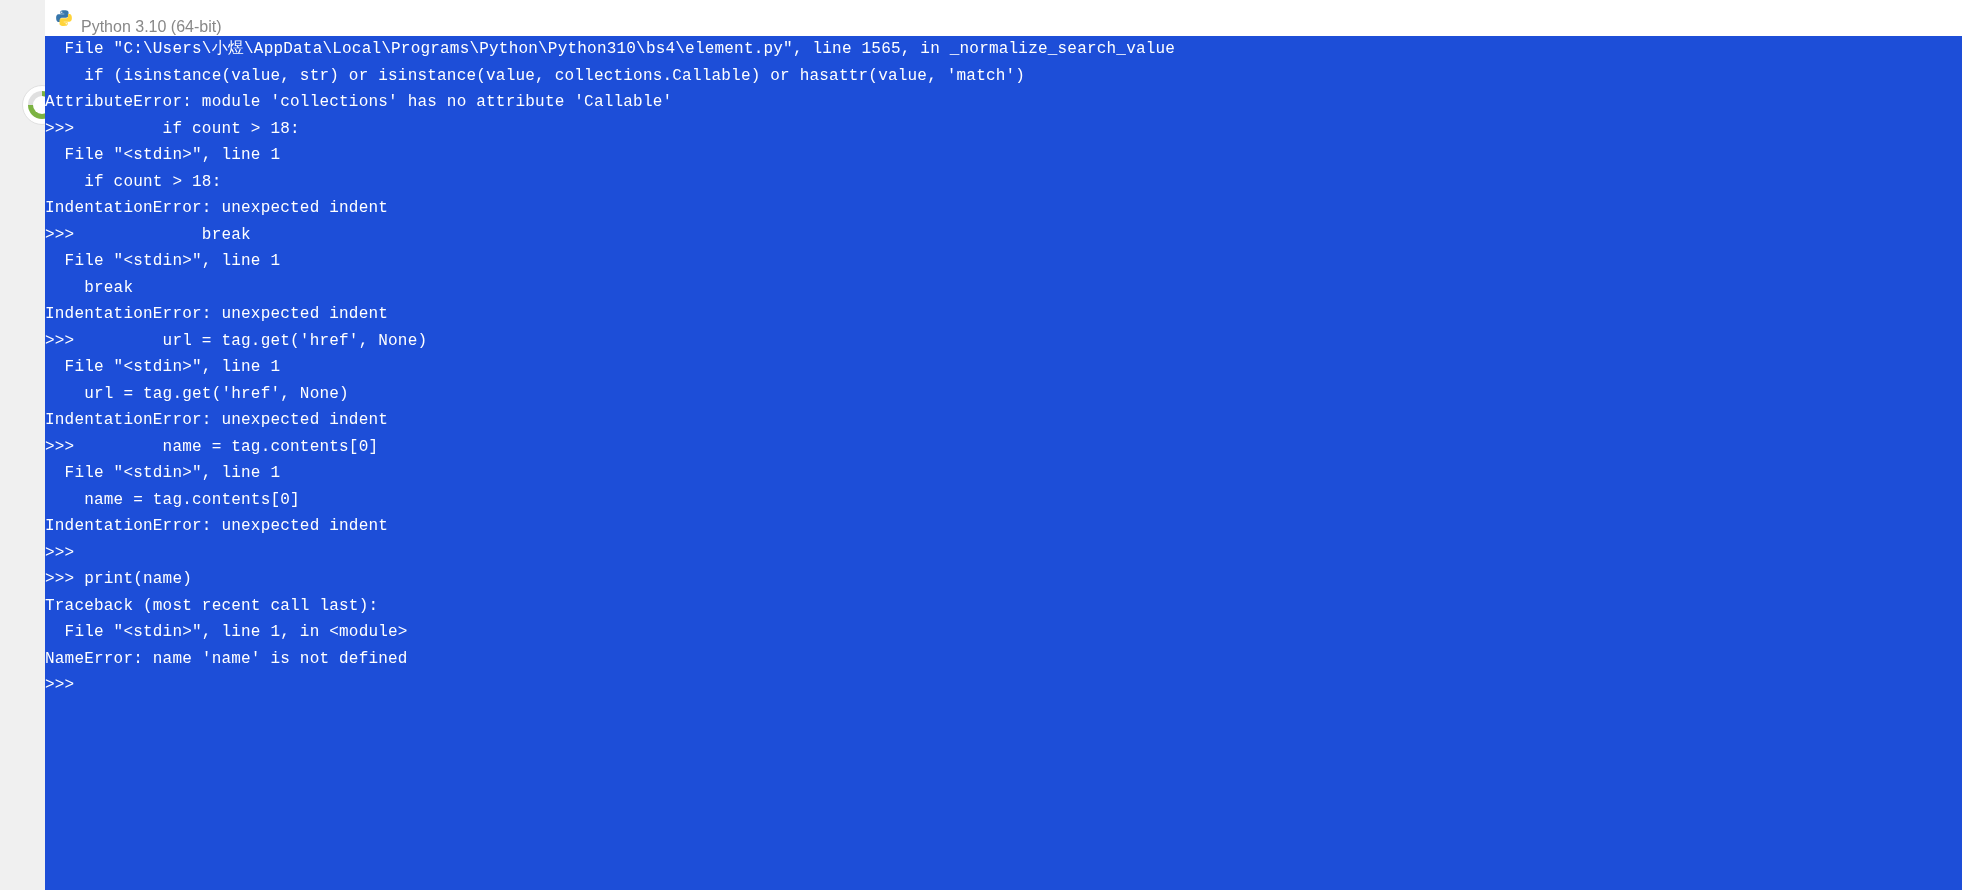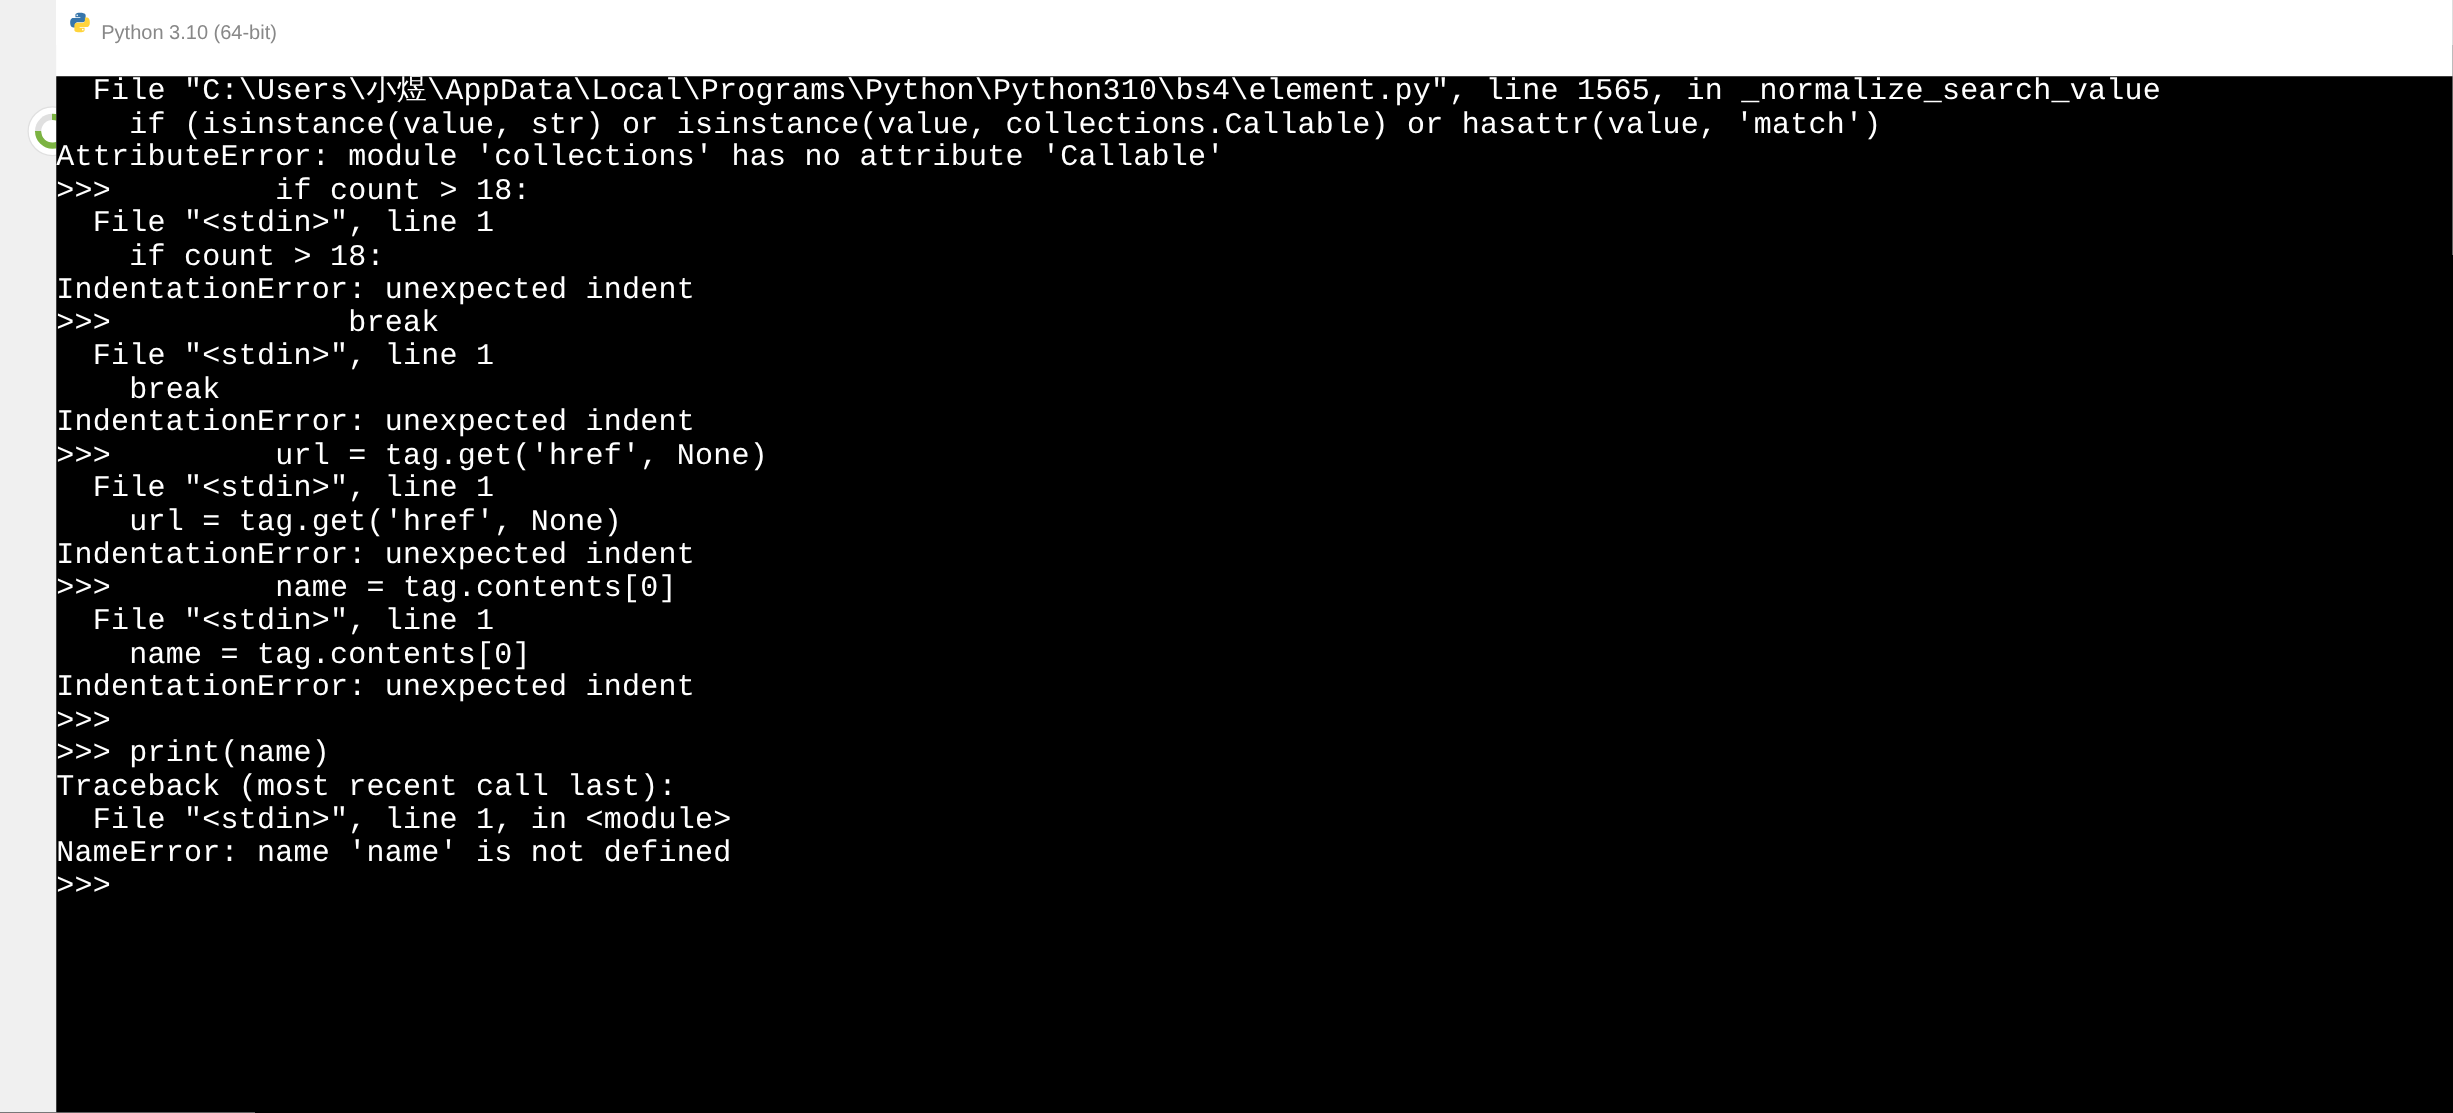--- a/index.html
+++ b/index.html
@@ -35,30 +35,29 @@
       font-family: -apple-system, 'Segoe UI', Arial, sans-serif;
     }
     .titlebar-icon {
       width: 18px;
       height: 18px;
       margin-right: 8px;
       align-self: center;
     }
     .terminal {
       flex: 1;
-      background: #000000;
+      background: #1d4ed8;
       color: #ffffff;
-      font-size: 24px;
+      font-size: 16px;
       line-height: 26.5px;
       white-space: pre;
       overflow: hidden;
       padding: 0;
       font-family: Consolas, SimSun, 'Courier New', monospace;
       letter-spacing: 0.2px;
-      margin-top: 25px;
     }
     .sidebar-badge {
       position: absolute;
       left: 22px;
       top: 85px;
       width: 40px;
       height: 40px;
       border-radius: 50%;
       background: #ffffff;
       border: 1px solid #e0e0e0;

